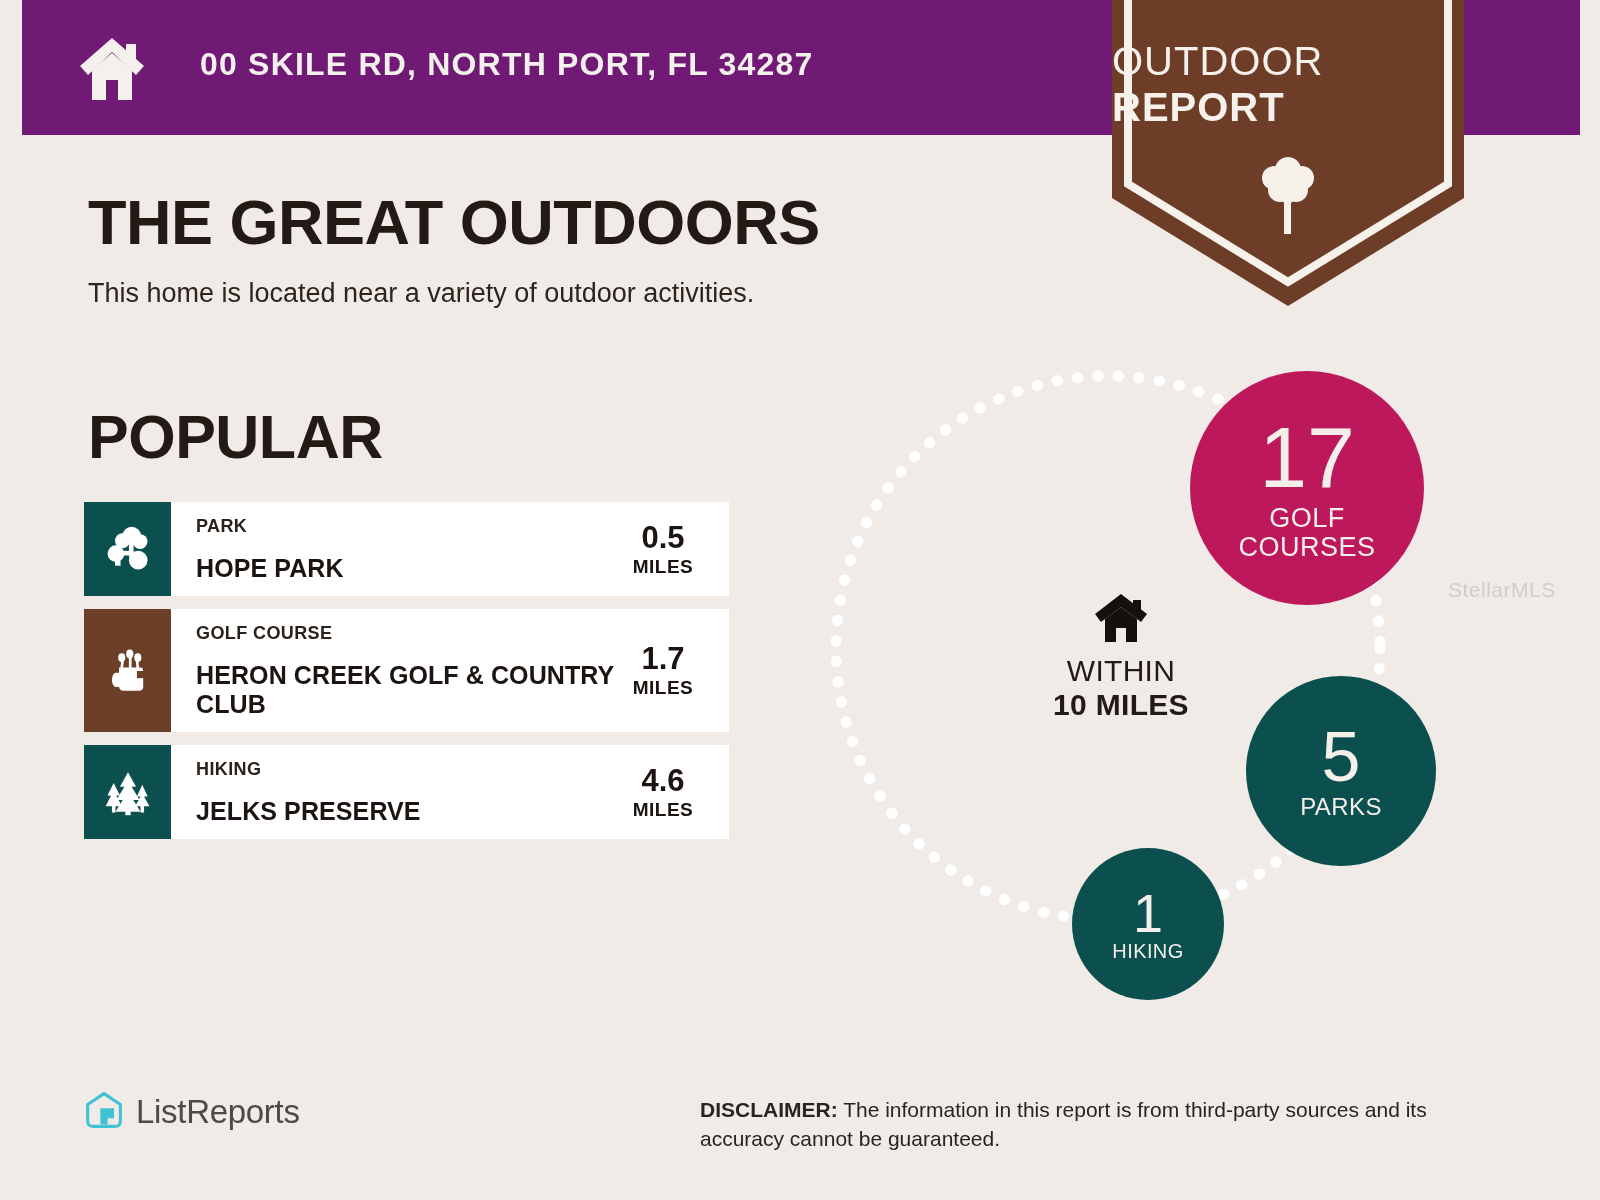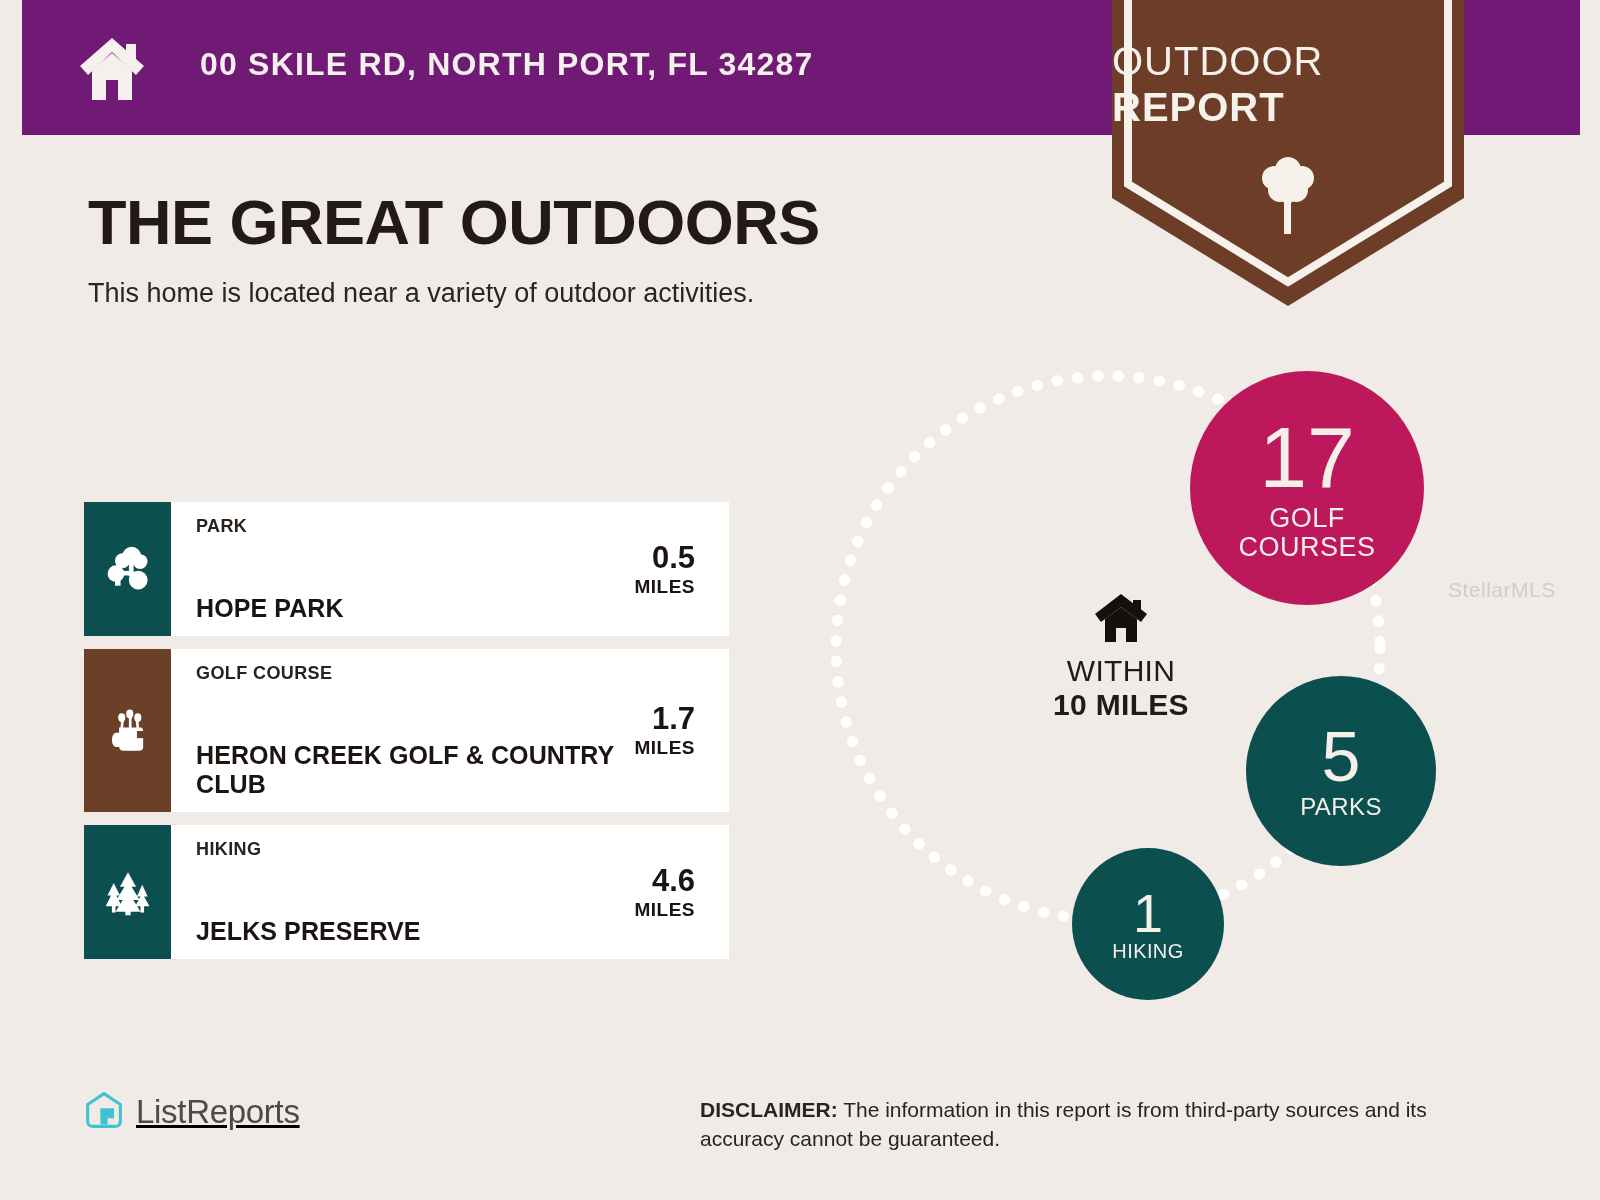--- a/index.html
+++ b/index.html
@@ -102,40 +102,40 @@
     min-height:84px;
   }
   .poi-icon-tile {
     width:87px; flex:0 0 87px;
     display:flex; align-items:center; justify-content:center;
   }
   .poi-icon-tile svg { display:block; }
   .poi-body {
     flex:1 1 auto;
     padding:13px 0 13px 25px;
-    display:flex; flex-direction:column; justify-content:center;gap:40px;
+    display:flex; flex-direction:column; justify-content:center;
   }
   .poi-cat {
     font-size:18px; font-weight:bold;
     letter-spacing:0.4px;
     color:#2a211b;
     line-height:22px;
   }
   .poi-name {
     font-size:25px; font-weight:bold;
     letter-spacing:0.1px;
     color:#1c1410;
     line-height:29px;
     margin-top:17px;
   }
   .poi-dist {
     flex:0 0 110px;
-    padding-right:34px;
+    padding-right:22px;
     display:flex; flex-direction:column;
-    align-items:flex-end; justify-content:center;
+    align-items:center; justify-content:center;
   }
   .poi-dist-val {
     font-size:31px; font-weight:bold; color:#1c1410; line-height:34px;
   }
   .poi-dist-unit {
     font-size:19px; font-weight:bold; color:#1c1410;
     letter-spacing:0.5px; line-height:23px;
   }
 
   
@@ -192,21 +192,21 @@
   #watermark {
     position:absolute; left:1448px; top:578px;
     font-size:21px; letter-spacing:0.5px;
     color:rgba(150,140,134,0.32);
     z-index:2;
   }
 
   
   #footer-logo {
     position:absolute; left:84px; top:1090px;
-    display:flex; align-items:center; gap:12px;text-decoration:underline;
+    display:flex; align-items:center; gap:12px;
   }
   #footer-logo-text {
     font-size:33px; color:#4a4a4a; letter-spacing:-0.3px;
   }
   #disclaimer {
     position:absolute; left:700px; top:1095px; width:790px;
     font-size:21px; line-height:29px; color:#2b2320;
   }
   #disclaimer b { font-weight:bold; }
 </style>
@@ -247,20 +247,21 @@
         <circle cx="30" cy="32" r="14"></circle>
         <rect x="26" y="38" width="7" height="44"></rect>
         <path d="M29 54 L18 42 L21 39 L30 49 Z"></path>
         <path d="M30 54 L42 42 L39 39 L30 49 Z"></path>
       </g>
     </svg>
   </span>
 
   <h1 id="title">THE GREAT OUTDOORS</h1>
   <p id="subtitle">This home is located near a variety of outdoor activities.</p>
+  <h2 id="popular-heading">POPULAR</h2>
 
   <div id="popular-list">
 
     <div class="poi-row">
       <div class="poi-icon-tile" style="background:#0b4f4f;">
         <span>
           <svg viewBox="0 0 56 56" width="52" height="52" aria-hidden="true">
             <g fill="#ffffff">
               <circle cx="32" cy="14" r="10"></circle>
               <circle cx="22" cy="19" r="8"></circle>

